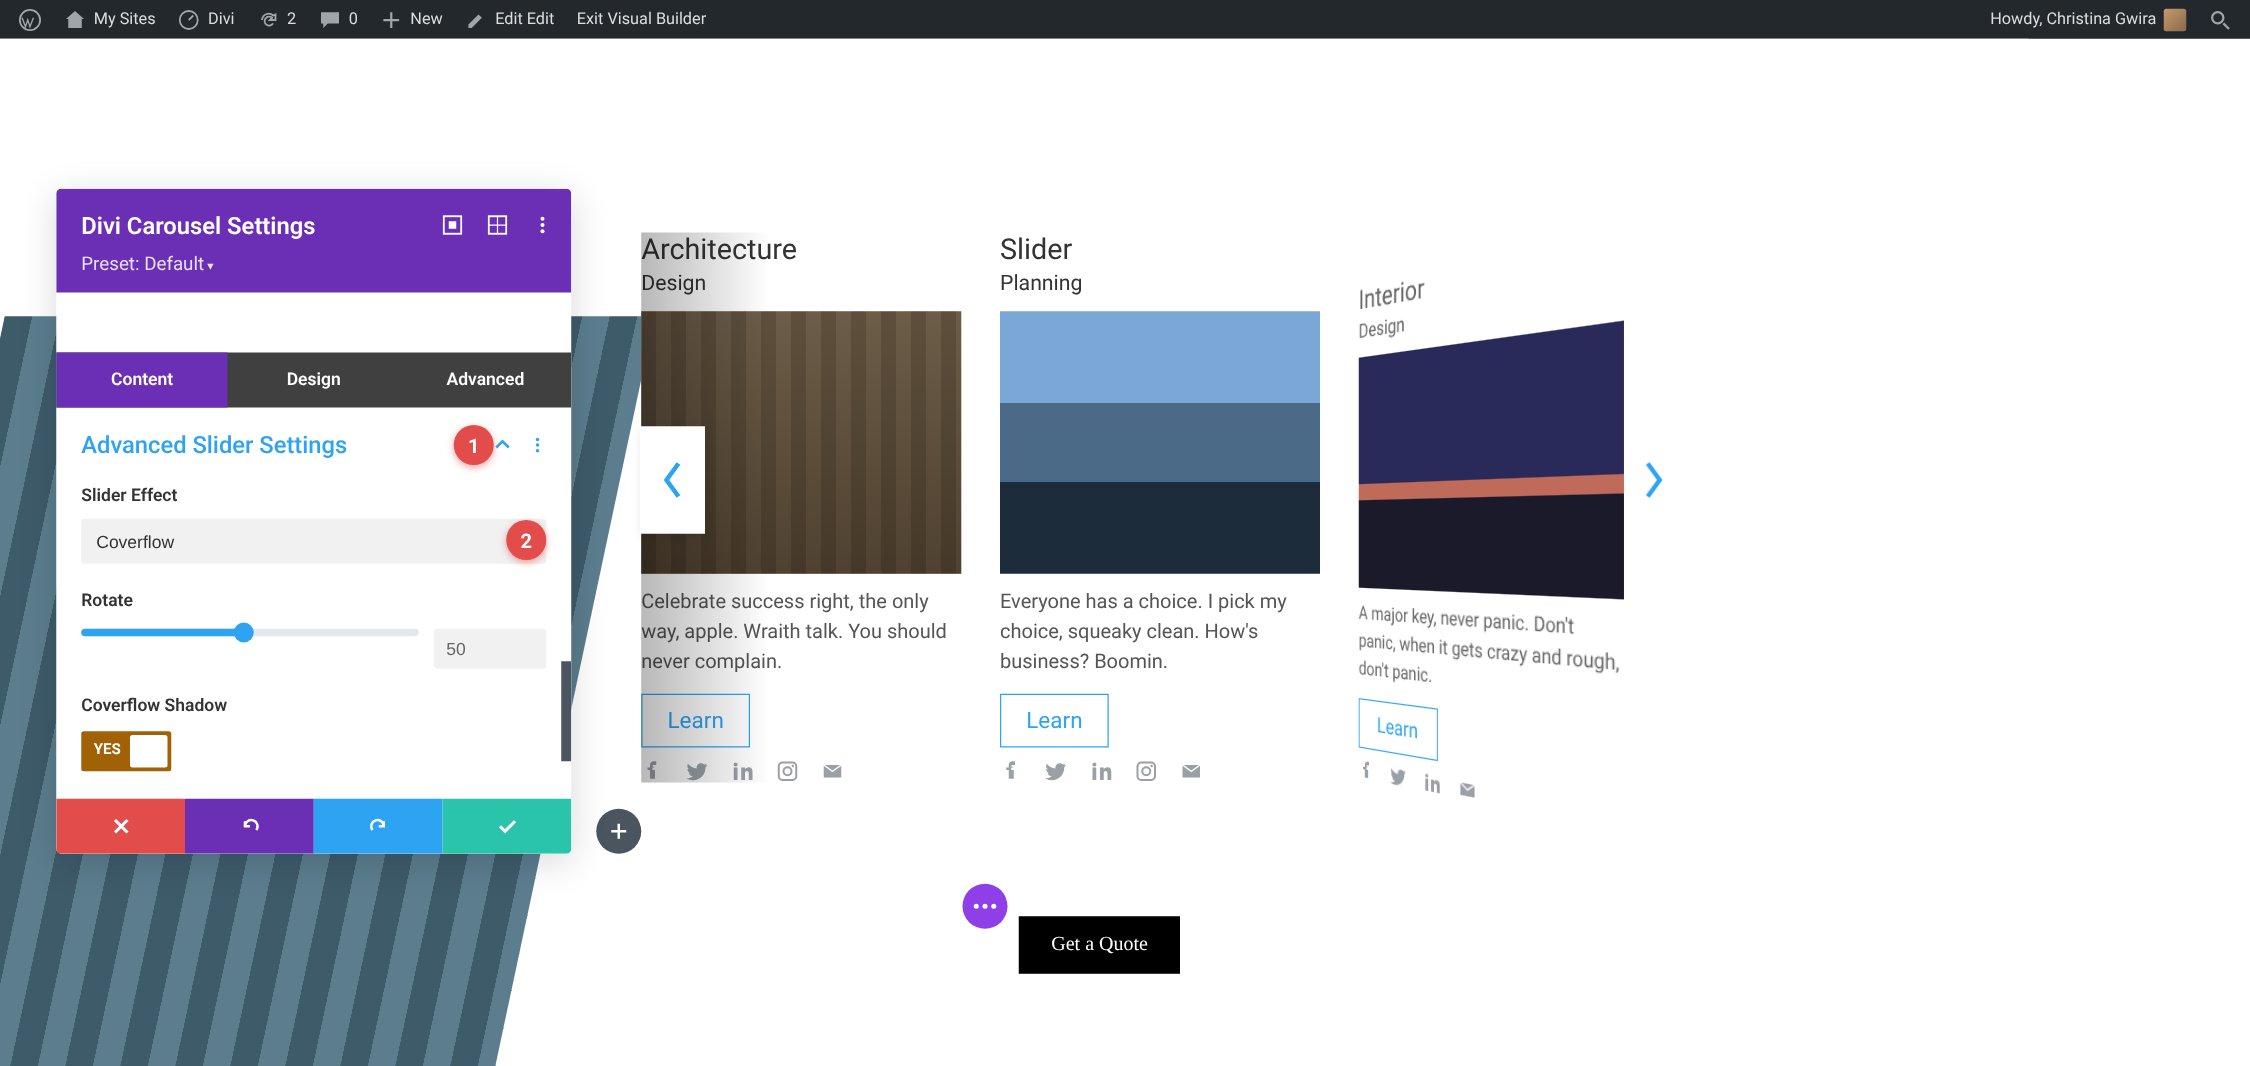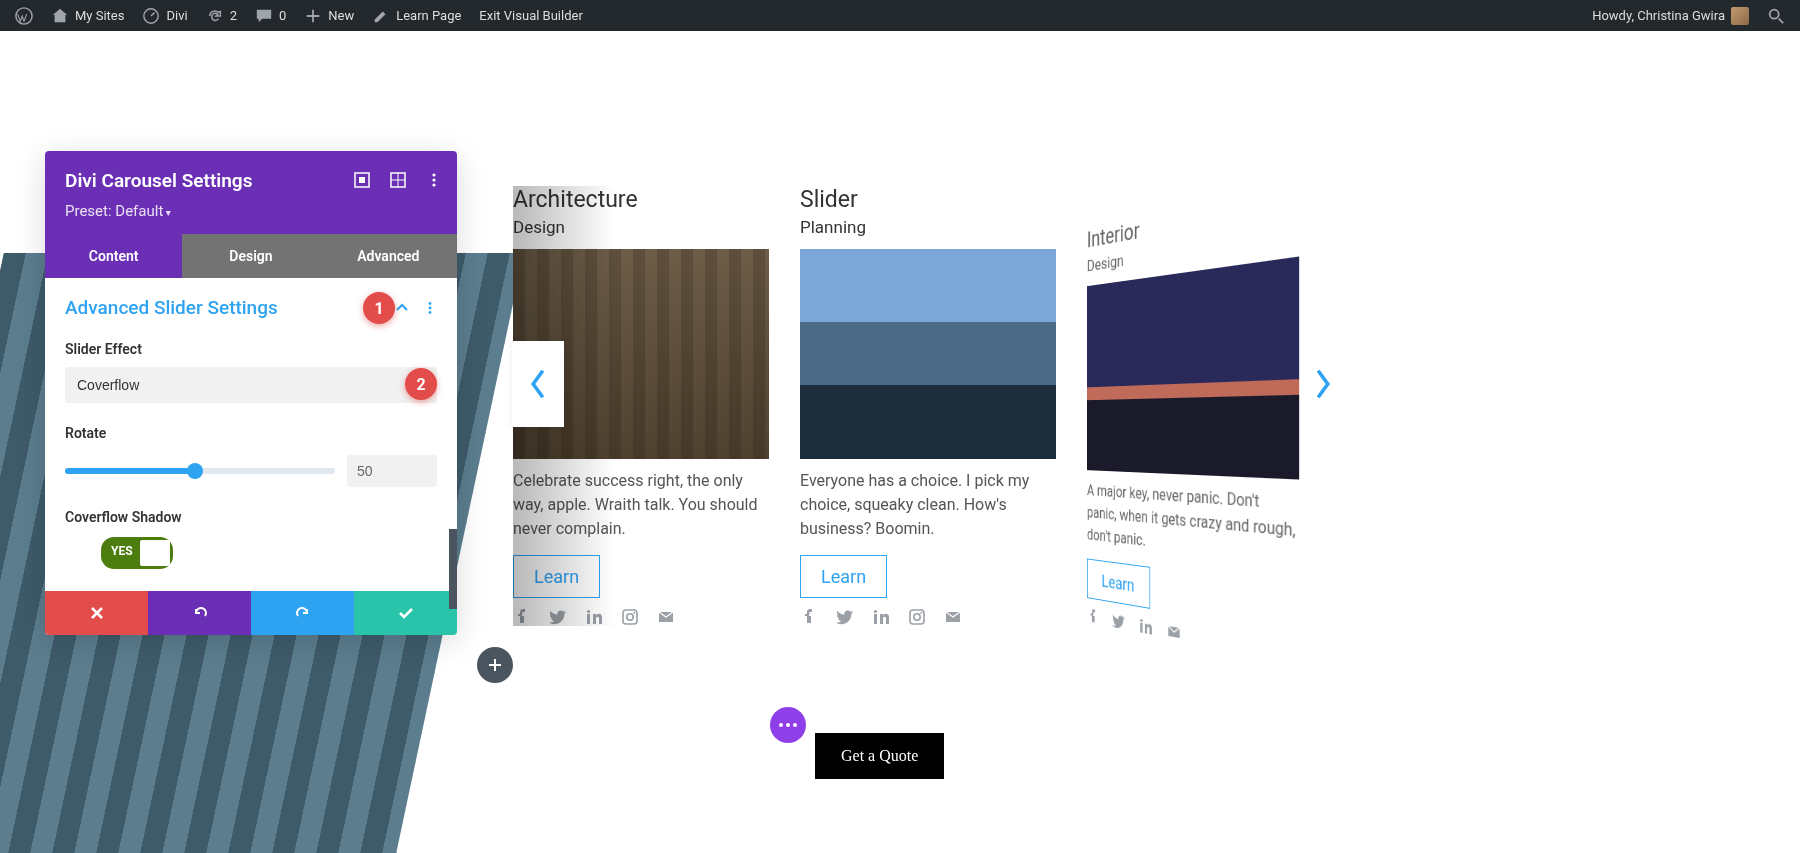--- a/index.html
+++ b/index.html
@@ -23,38 +23,38 @@
 
 
 .panel { position: absolute; left: 45px; top: 120px; width: 412px; background: #fff; box-shadow: 0 6px 30px rgba(0,0,0,.15); z-index: 50; border-radius: 4px; overflow: hidden; }
 .panel-header { background: #6b2fb5; color: #fff; padding: 18px 20px 14px; position: relative; }
 .panel-title { font-size: 19px; font-weight: 600; }
 .panel-preset { font-size: 15px; opacity: .85; margin-top: 10px; }
 .panel-preset::after { content: " ▾"; font-size: 10px; }
 .panel-hdr-icons { position: absolute; right: 14px; top: 20px; display: flex; gap: 18px; }
 .panel-hdr-icons span { width: 18px; height: 18px; display: inline-flex; align-items: center; justify-content: center; cursor: pointer; }
 .panel-hdr-icons svg { width: 16px; height: 16px; fill: #fff; }
-.panel-tabs { background: #737373; display: flex; }
+.panel-tabs { background: #404040; display: flex; margin-top: 48px; }
 .panel-tab { flex: 1; text-align: center; color: #fff; font-size: 14px; font-weight: 600; padding: 14px 0; cursor: pointer; }
 .panel-tab.active { background: #6b2fb5; }
 .panel-body { padding: 18px 20px 22px; position: relative; }
 .sec-title-row { display: flex; align-items: center; gap: 10px; }
 .sec-title { color: #2ea3f2; font-size: 19px; font-weight: 500; }
 .sec-icons { margin-left: auto; display: flex; gap: 14px; color: #2ea3f2; }
 .sec-icons svg { width: 14px; height: 14px; fill: #2ea3f2; cursor: pointer; }
 .field-label { font-size: 14px; color: #333; margin-top: 22px; font-weight: 600; }
 .select { margin-top: 10px; background: #f1f1f1; border: none; padding: 10px 12px; font-size: 14px; color: #333; width: 100%; appearance: none; border-radius: 3px; position: relative; }
 .select-wrap { position: relative; }
 .select-wrap::after { content: "⇅"; position: absolute; right: 12px; top: 10px; color: #555; font-size: 12px; }
-.slider-row { display: flex; align-items: center; gap: 12px; margin-top: 14px; }
+.slider-row { display: flex; gap: 12px; margin-top: 14px; }
 .slider { position: relative; flex: 1; height: 6px; border-radius: 3px; background: #e1e8f0; }
 .slider-fill { position: absolute; left: 0; top: 0; height: 6px; border-radius: 3px; background: #2ea3f2; width: 48%; }
 .slider-thumb { position: absolute; left: 48%; top: -5px; width: 16px; height: 16px; border-radius: 50%; background: #2ea3f2; transform: translateX(-50%); cursor: grab; }
 .slider-val { width: 90px; background: #f1f1f1; border: none; text-align: left; padding: 8px 10px; border-radius: 3px; font-size: 14px; color: #666; }
-.toggle { margin-top: 12px; width: 72px; height: 32px; border-radius: 13px; background: #4d7c0f; position: relative; cursor: pointer; margin-left: 36px; }
+.toggle { margin-top: 12px; width: 72px; height: 32px; border-radius: 2px; background: #a16207; position: relative; cursor: pointer; }
 .toggle .label { position: absolute; left: 10px; top: 7px; color: #fff; font-size: 12px; font-weight: 700; }
 .toggle .knob { position: absolute; right: 3px; top: 3px; width: 30px; height: 26px; background: #fff; border-radius: 2px; }
 .panel-footer { display: flex; height: 44px; }
 .pf-btn { flex: 1; display: flex; align-items: center; justify-content: center; cursor: pointer; }
 .pf-red { background: #e24c4b; }
 .pf-purple { background: #6b2fb5; }
 .pf-blue { background: #2ea3f2; }
 .pf-green { background: #29c4a9; }
 .pf-btn svg { width: 18px; height: 18px; fill: #fff; }
 
@@ -154,21 +154,21 @@
           </svg>
         </span>
         <span>New</span>
       </div>
     <div class="admin-item">
         <span class="ico">
           <svg viewBox="0 0 20 20">
             <path d="M3 14l9-9 3 3-9 9H3z"></path>
           </svg>
         </span>
-        <span>Learn Page</span>
+        <span>Edit Edit</span>
       </div>
     <div class="admin-item">
         <span>Exit Visual Builder</span>
       </div>
   </div>
   <div class="admin-right">
     <div class="admin-item">
         <span>Howdy, Christina Gwira</span>
         <span class="avatar-img"></span>
       </div>

